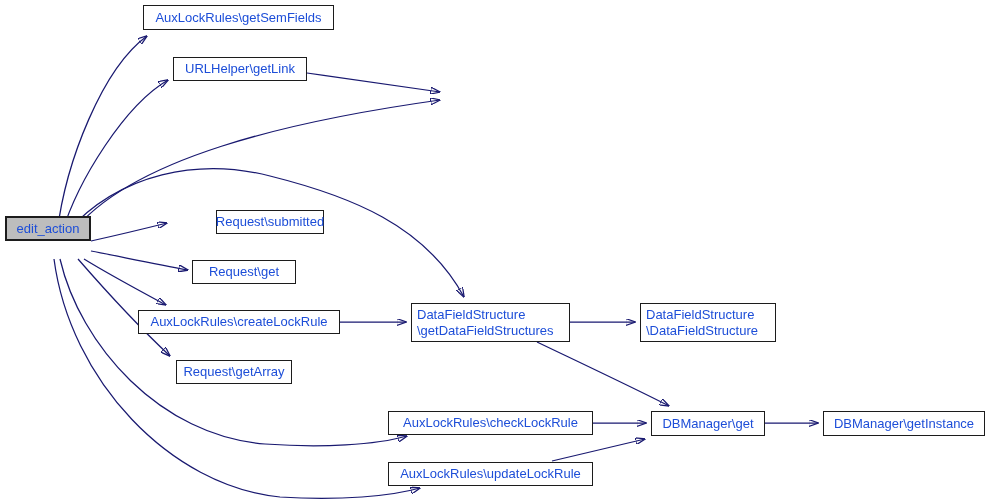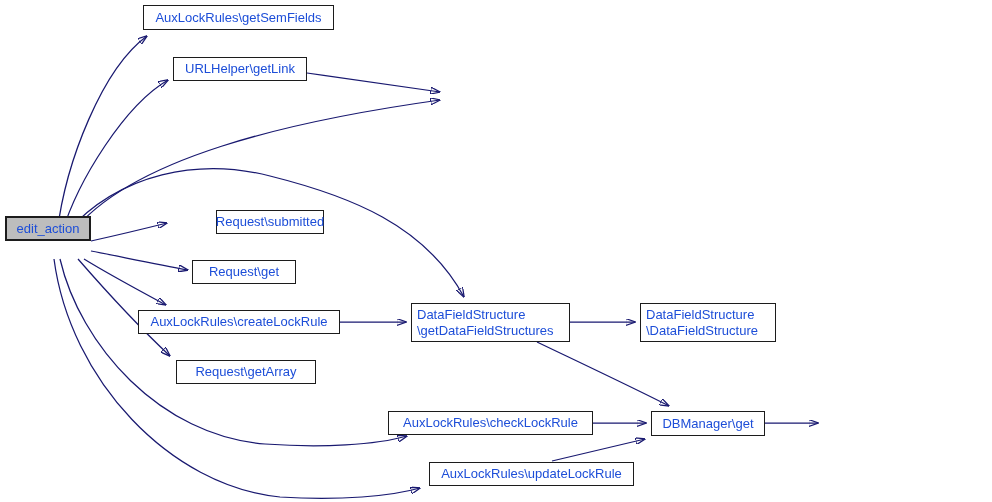--- a/index.html
+++ b/index.html
@@ -85,28 +85,29 @@
 
   <div class="node" style="left:173px; top:57px; width:134px; height:24px;">URLHelper\getLink</div>
 
 
   <div class="node" style="left:172px; top:210px; width:108px; height:24px;margin-left:44px;">Request\submitted</div>
 
   <div class="node" style="left:192px; top:260px; width:104px; height:24px;">Request\get</div>
 
   <div class="node" style="left:138px; top:310px; width:202px; height:24px;">AuxLockRules\createLockRule</div>
 
-  <div class="node" style="left:176px; top:360px; width:140px; height:24px;">Request\getArray</div>
+  <div class="node" style="left:176px; top:360px; width:116px; height:24px;">Request\getArray</div>
 
   <div class="node multiline" style="left:411px; top:303px; width:159px; height:39px;">DataFieldStructure
 \getDataFieldStructures</div>
 
   <div class="node multiline" style="left:640px; top:303px; width:136px; height:39px;">DataFieldStructure
 \DataFieldStructure</div>
 
   <div class="node" style="left:388px; top:411px; width:205px; height:24px;">AuxLockRules\checkLockRule</div>
 
-  <div class="node" style="left:388px; top:462px; width:205px; height:24px;margin-left:41px;">AuxLockRules\updateLockRule</div>
+  <div class="node" style="left:388px; top:462px; width:205px; height:24px;">AuxLockRules\updateLockRule</div>
 
   <div class="node" style="left:651px; top:411px; width:114px; height:25px;">DBManager\get</div>
 
+  <div class="node" style="left:823px; top:411px; width:162px; height:25px;">DBManager\getInstance</div>
 
 </div>
 
 </body></html>

